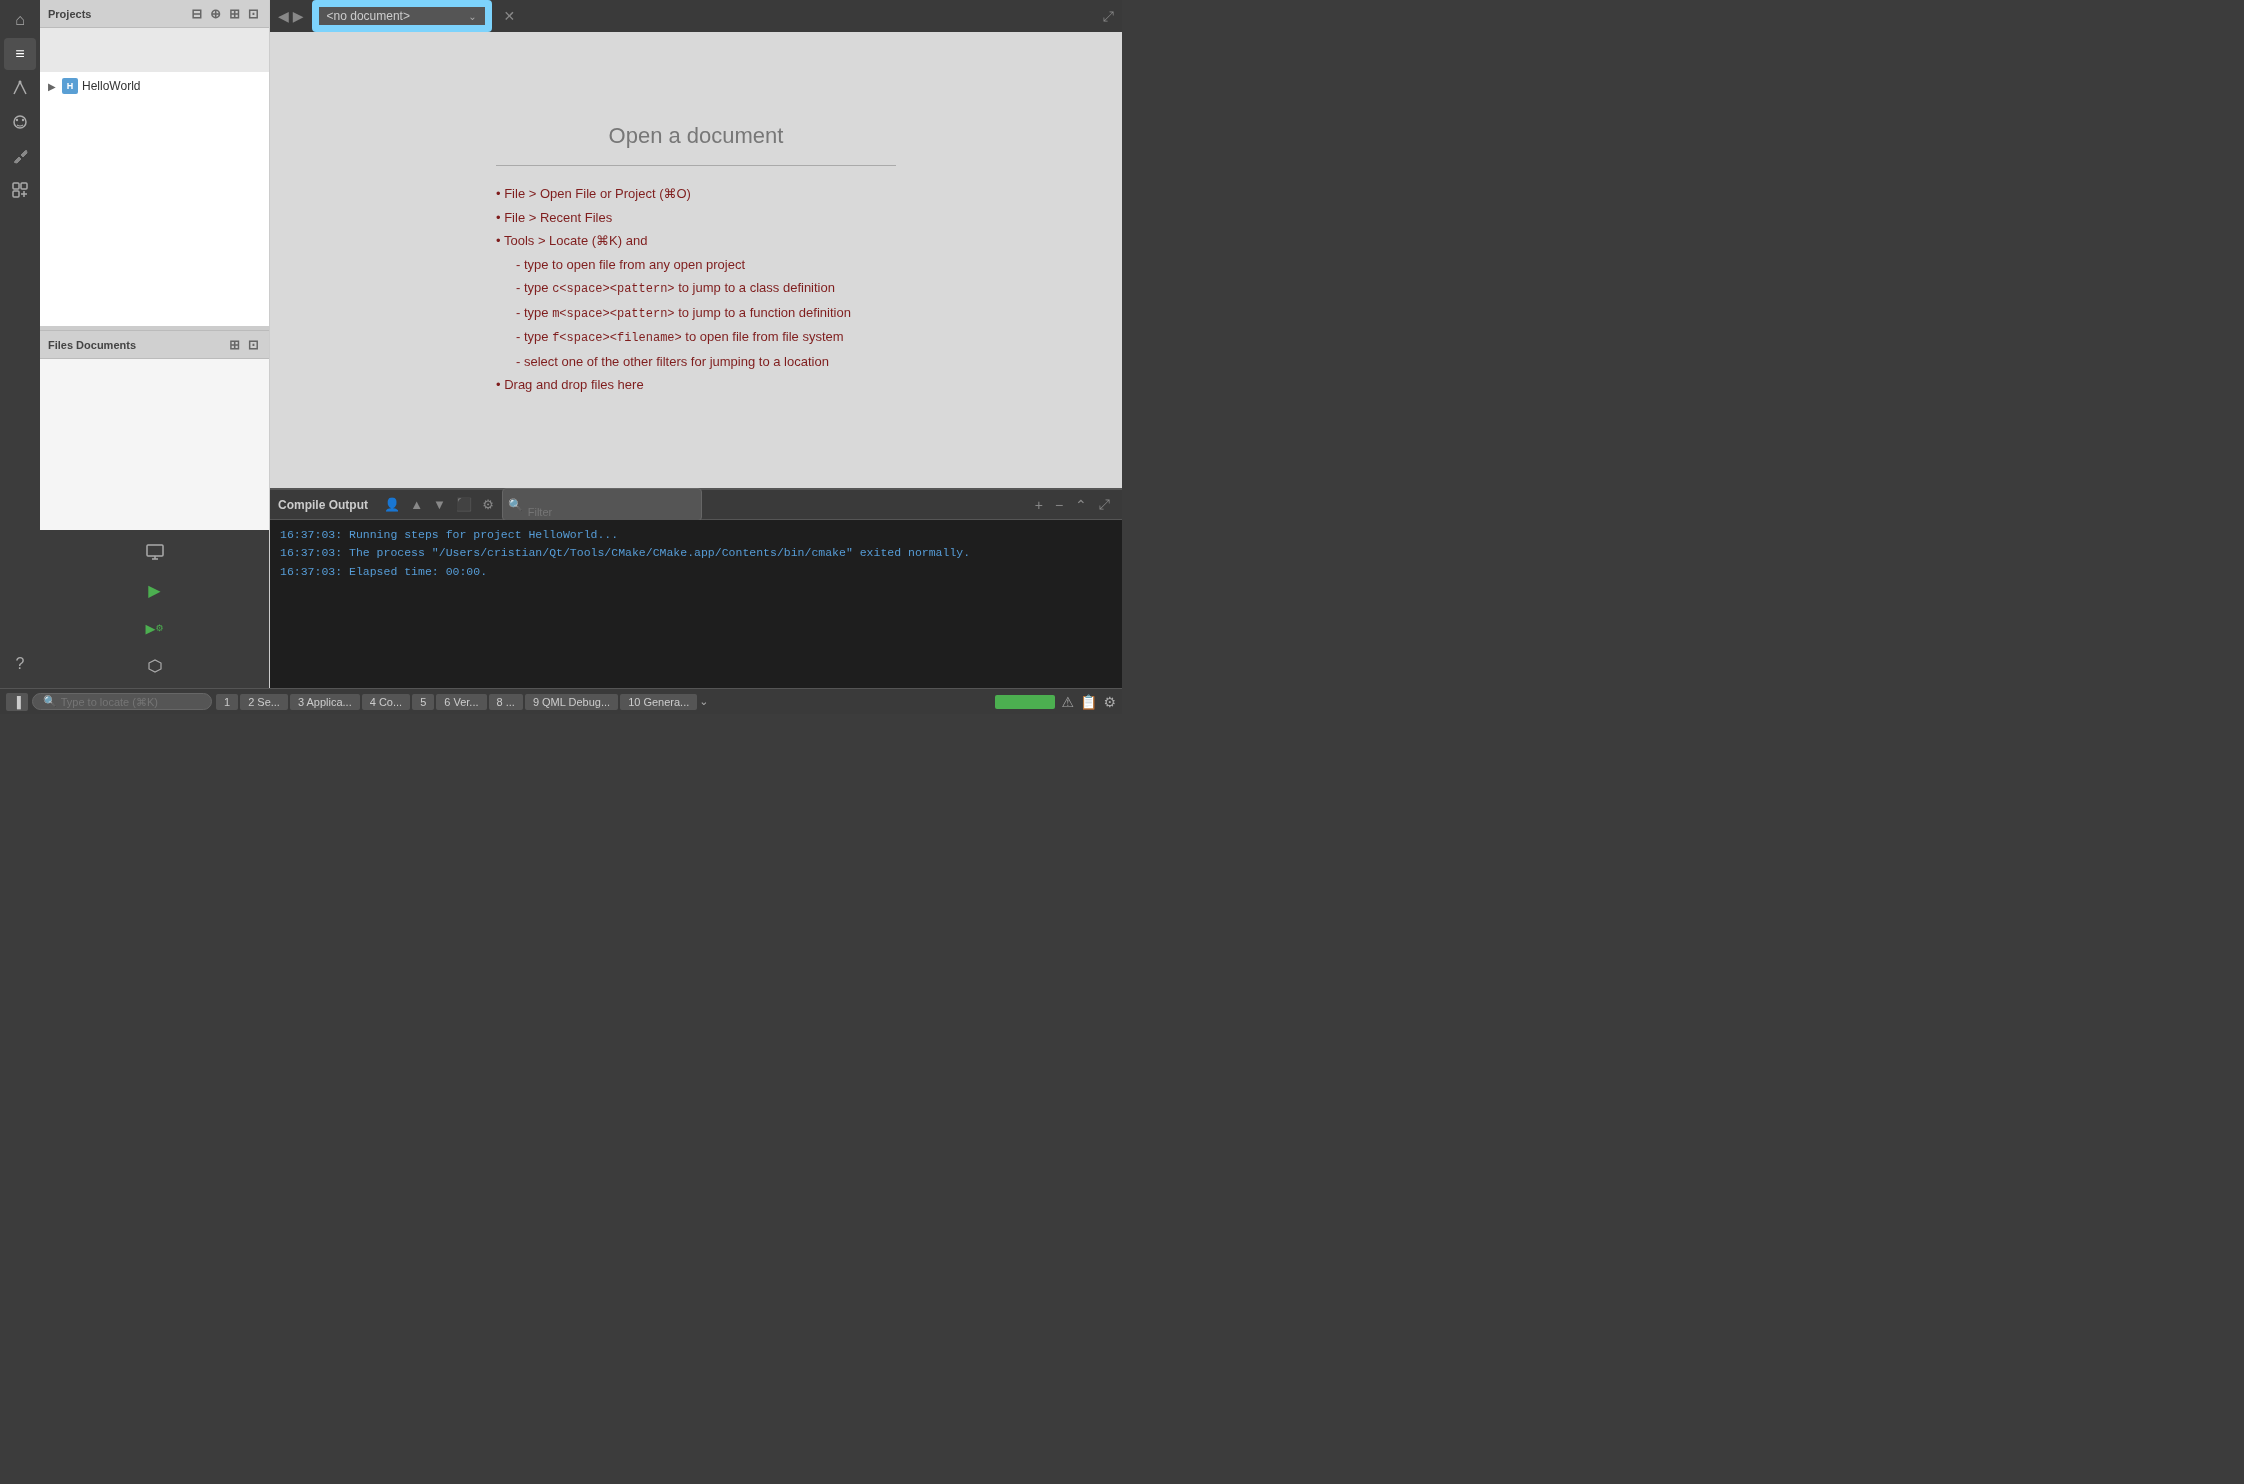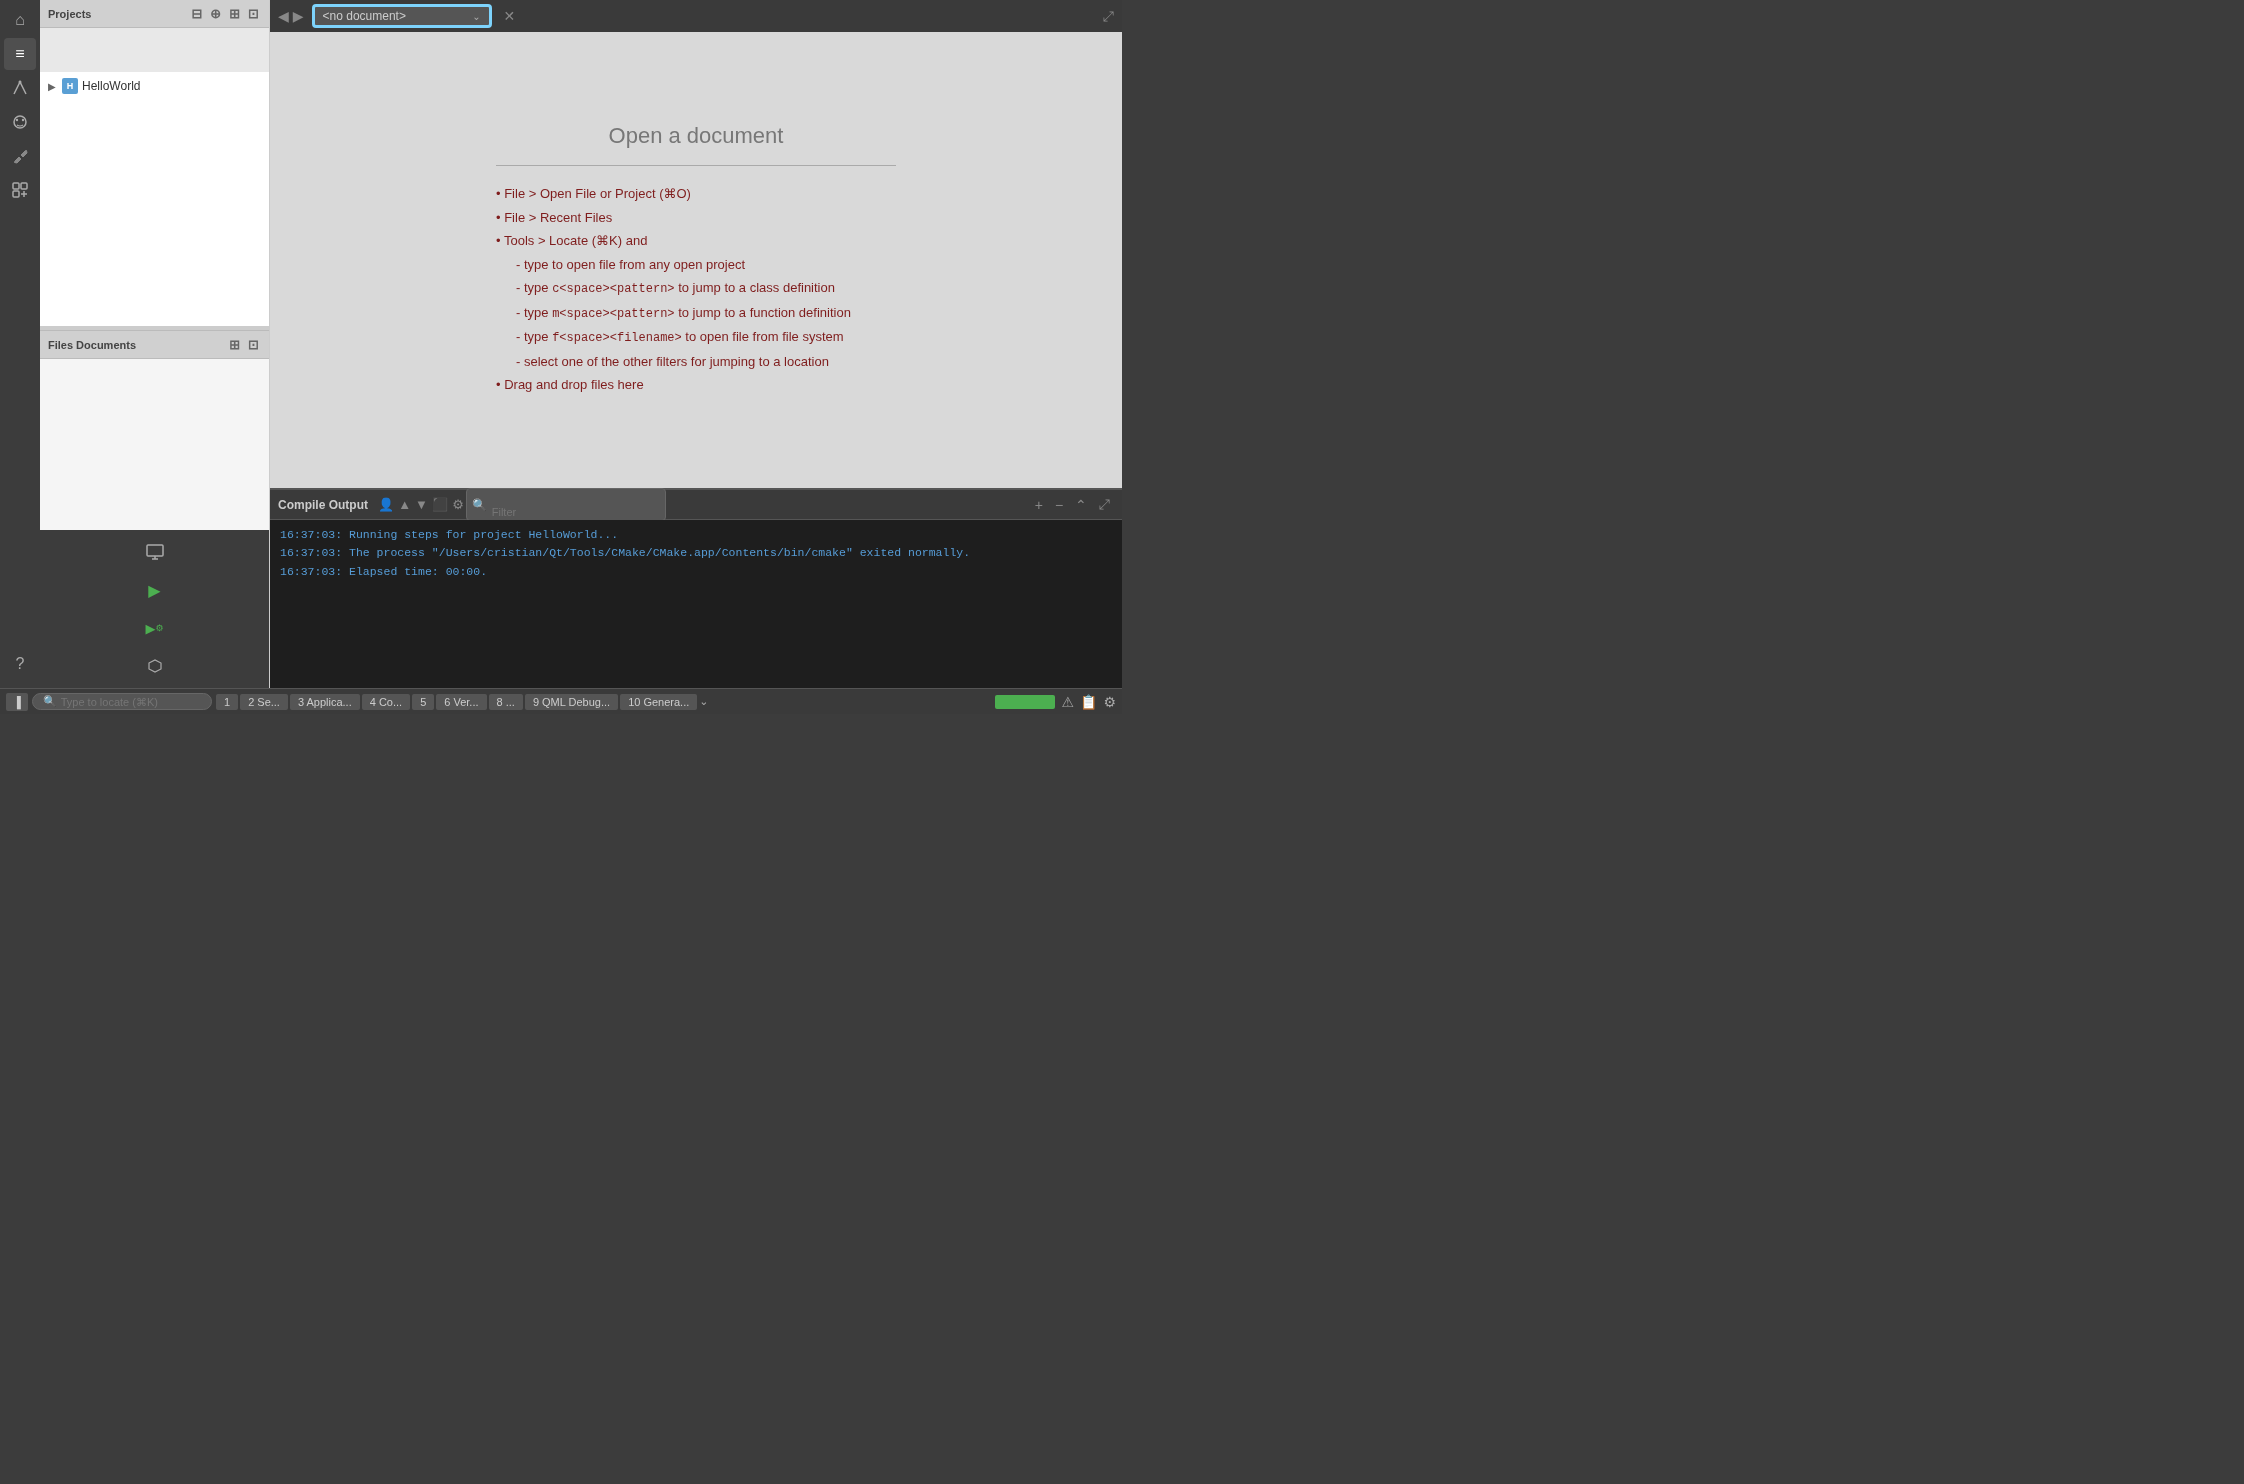--- a/index.html
+++ b/index.html
@@ -216,21 +216,21 @@
     }
     .nav-arrow {
       font-size: 14px;
       cursor: pointer;
       color: #888;
     }
     .doc-selector {
       display: flex;
       align-items: center;
       background: #555;
-      border: 3px solid #7dd3fc;
+      border: 7px solid #7dd3fc;
       border-radius: 4px;
       padding: 2px 8px;
       color: #ccc;
       font-size: 12px;
       gap: 6px;
       cursor: pointer;
       min-width: 180px;
     }
     .doc-selector-text { flex: 1; }
     .doc-selector-arrow { color: #aaa; font-size: 10px; }
@@ -295,21 +295,21 @@
       flex-shrink: 0;
       border-top: 2px solid #555;
     }
 
     .compile-header {
       background: #3a3a3a;
       height: 30px;
       display: flex;
       align-items: center;
       padding: 10px 8px;
-      gap: 0;
+      gap: 6px;
       border-bottom: 1px solid #555;
       flex-shrink: 0;
     }
     .compile-title {
       color: #ccc;
       font-size: 12px;
       font-weight: 600;
       margin-right: 8px;
     }
     .compile-icon-btn {

